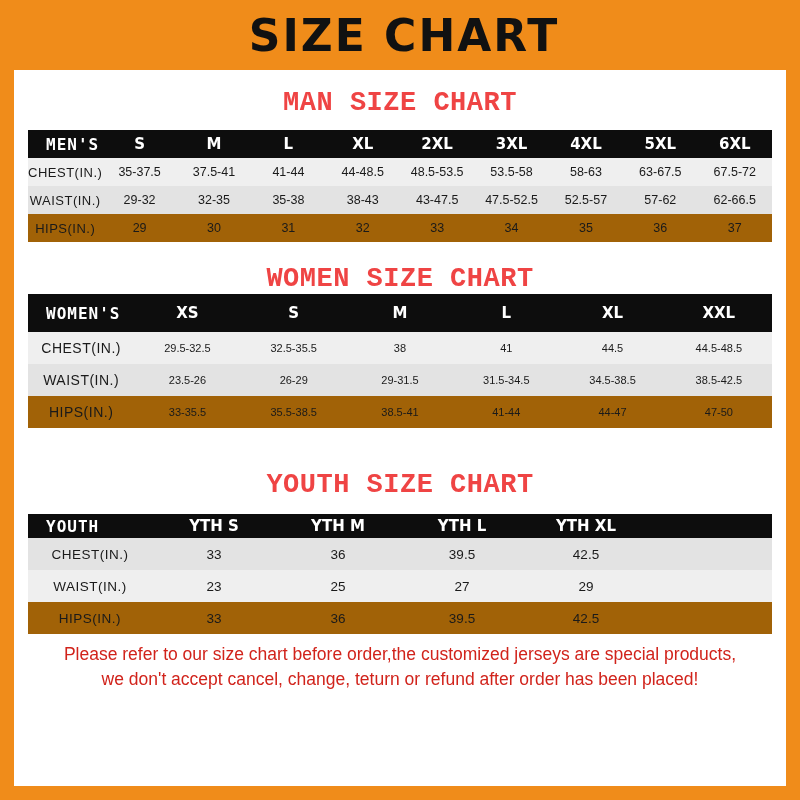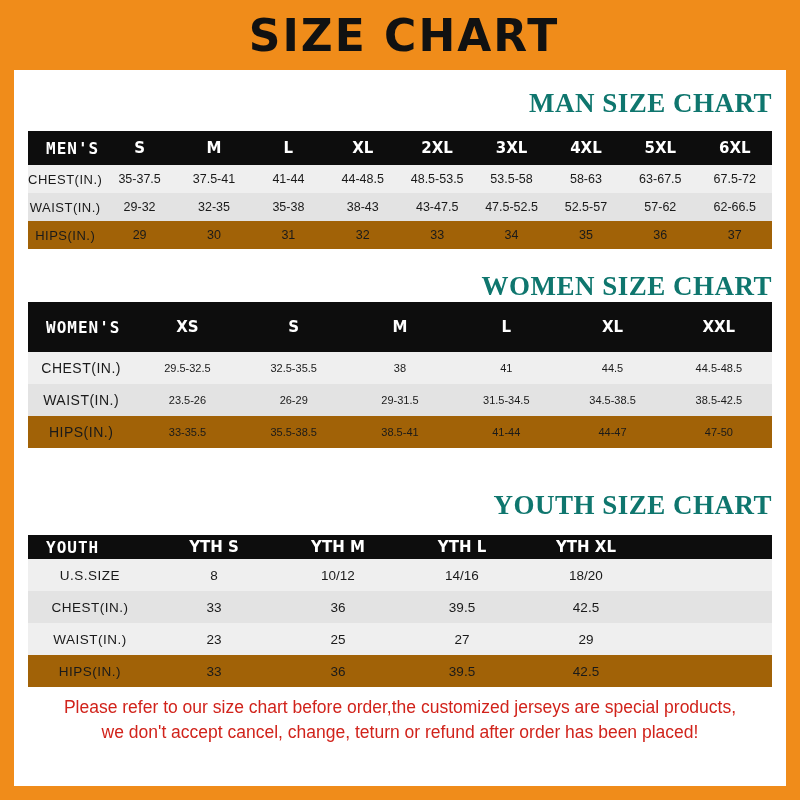--- a/index.html
+++ b/index.html
@@ -35,25 +35,25 @@
     font-weight: bold;
     font-size: 44px;
     letter-spacing: 2px;
     color: #111111;
     margin-left: 8px;
   }
   .content {
     padding: 0 14px;
   }
   .section-title {
-    text-align: right;
-    font-family: Liberation Serif, serif;
+    text-align: center;
+    font-family: Liberation Mono, monospace;
     font-weight: bold;
     font-size: 27px;
-    color: #0f766e;
+    color: #ef4444;
     letter-spacing: 0.5px;
   }
   .t-man { margin-top: 18px; margin-bottom: 12px; }
   .t-women { margin-top: 22px; }
   .t-youth { margin-top: 42px; margin-bottom: 14px; }
 
   table {
     border-collapse: collapse;
     width: 100%;
     table-layout: fixed;
@@ -65,21 +65,21 @@
     font-family: "Liberation Sans", sans-serif;
     padding: 0;
     height: 28px;
     vertical-align: middle;
   }
   .hdr-row td, .hdr-row th {
     background: #0d0d0d;
     color: #ffffff;
     font-weight: bold;
     font-size: 14px;
-    height: 34px;
+    height: 28px;
   }
   .hdr-row .rowlabel {
     text-align: left;
     padding-left: 18px;
     font-family: "DejaVu Sans Mono", monospace;
     font-size: 16px;
     letter-spacing: 1px;
   }
   .hdr-row .sizecell {
     font-family: "DejaVu Sans", sans-serif;
@@ -92,21 +92,21 @@
   .rowlabel-cell {
     text-align: center;
     font-size: 13px;
     letter-spacing: 0.5px;
     color: #1a1a1a;
   }
   .women-table td, .women-table th { font-size: 11px; }
   .women-table .hdr-row .rowlabel { font-size: 16px; }
   .women-table .rowlabel-cell { font-size: 14px; }
   .women-table td { height: 32px; }
-  .women-table .hdr-row td { height: 50px; }
+  .women-table .hdr-row td { height: 38px; }
 
   .youth-table td, .youth-table th { font-size: 13.5px; }
   .youth-table .hdr-row .rowlabel { font-size: 16px; }
   .youth-table .hdr-row .sizecell { font-size: 15px; }
   .youth-table .rowlabel-cell { font-size: 13.5px; }
   .youth-table td { height: 32px; }
   .youth-table .hdr-row td { height: 24px; }
 
   .footer-note {
     margin-top: 8px;
@@ -238,28 +238,20 @@
     <table class="youth-table">
       <tbody>
         <tr class="hdr-row">
           <td class="rowlabel">YOUTH</td>
           <td class="sizecell">YTH S</td>
           <td class="sizecell">YTH M</td>
           <td class="sizecell">YTH L</td>
           <td class="sizecell">YTH XL</td>
           <td></td>
         </tr>
-        <tr class="band-light">
-          <td class="rowlabel-cell">U.S.SIZE</td>
-          <td>8</td>
-          <td>10/12</td>
-          <td>14/16</td>
-          <td>18/20</td>
-          <td></td>
-        </tr>
         <tr class="band-mid">
           <td class="rowlabel-cell">CHEST(IN.)</td>
           <td>33</td>
           <td>36</td>
           <td>39.5</td>
           <td>42.5</td>
           <td></td>
         </tr>
         <tr class="band-light">
           <td class="rowlabel-cell">WAIST(IN.)</td>

